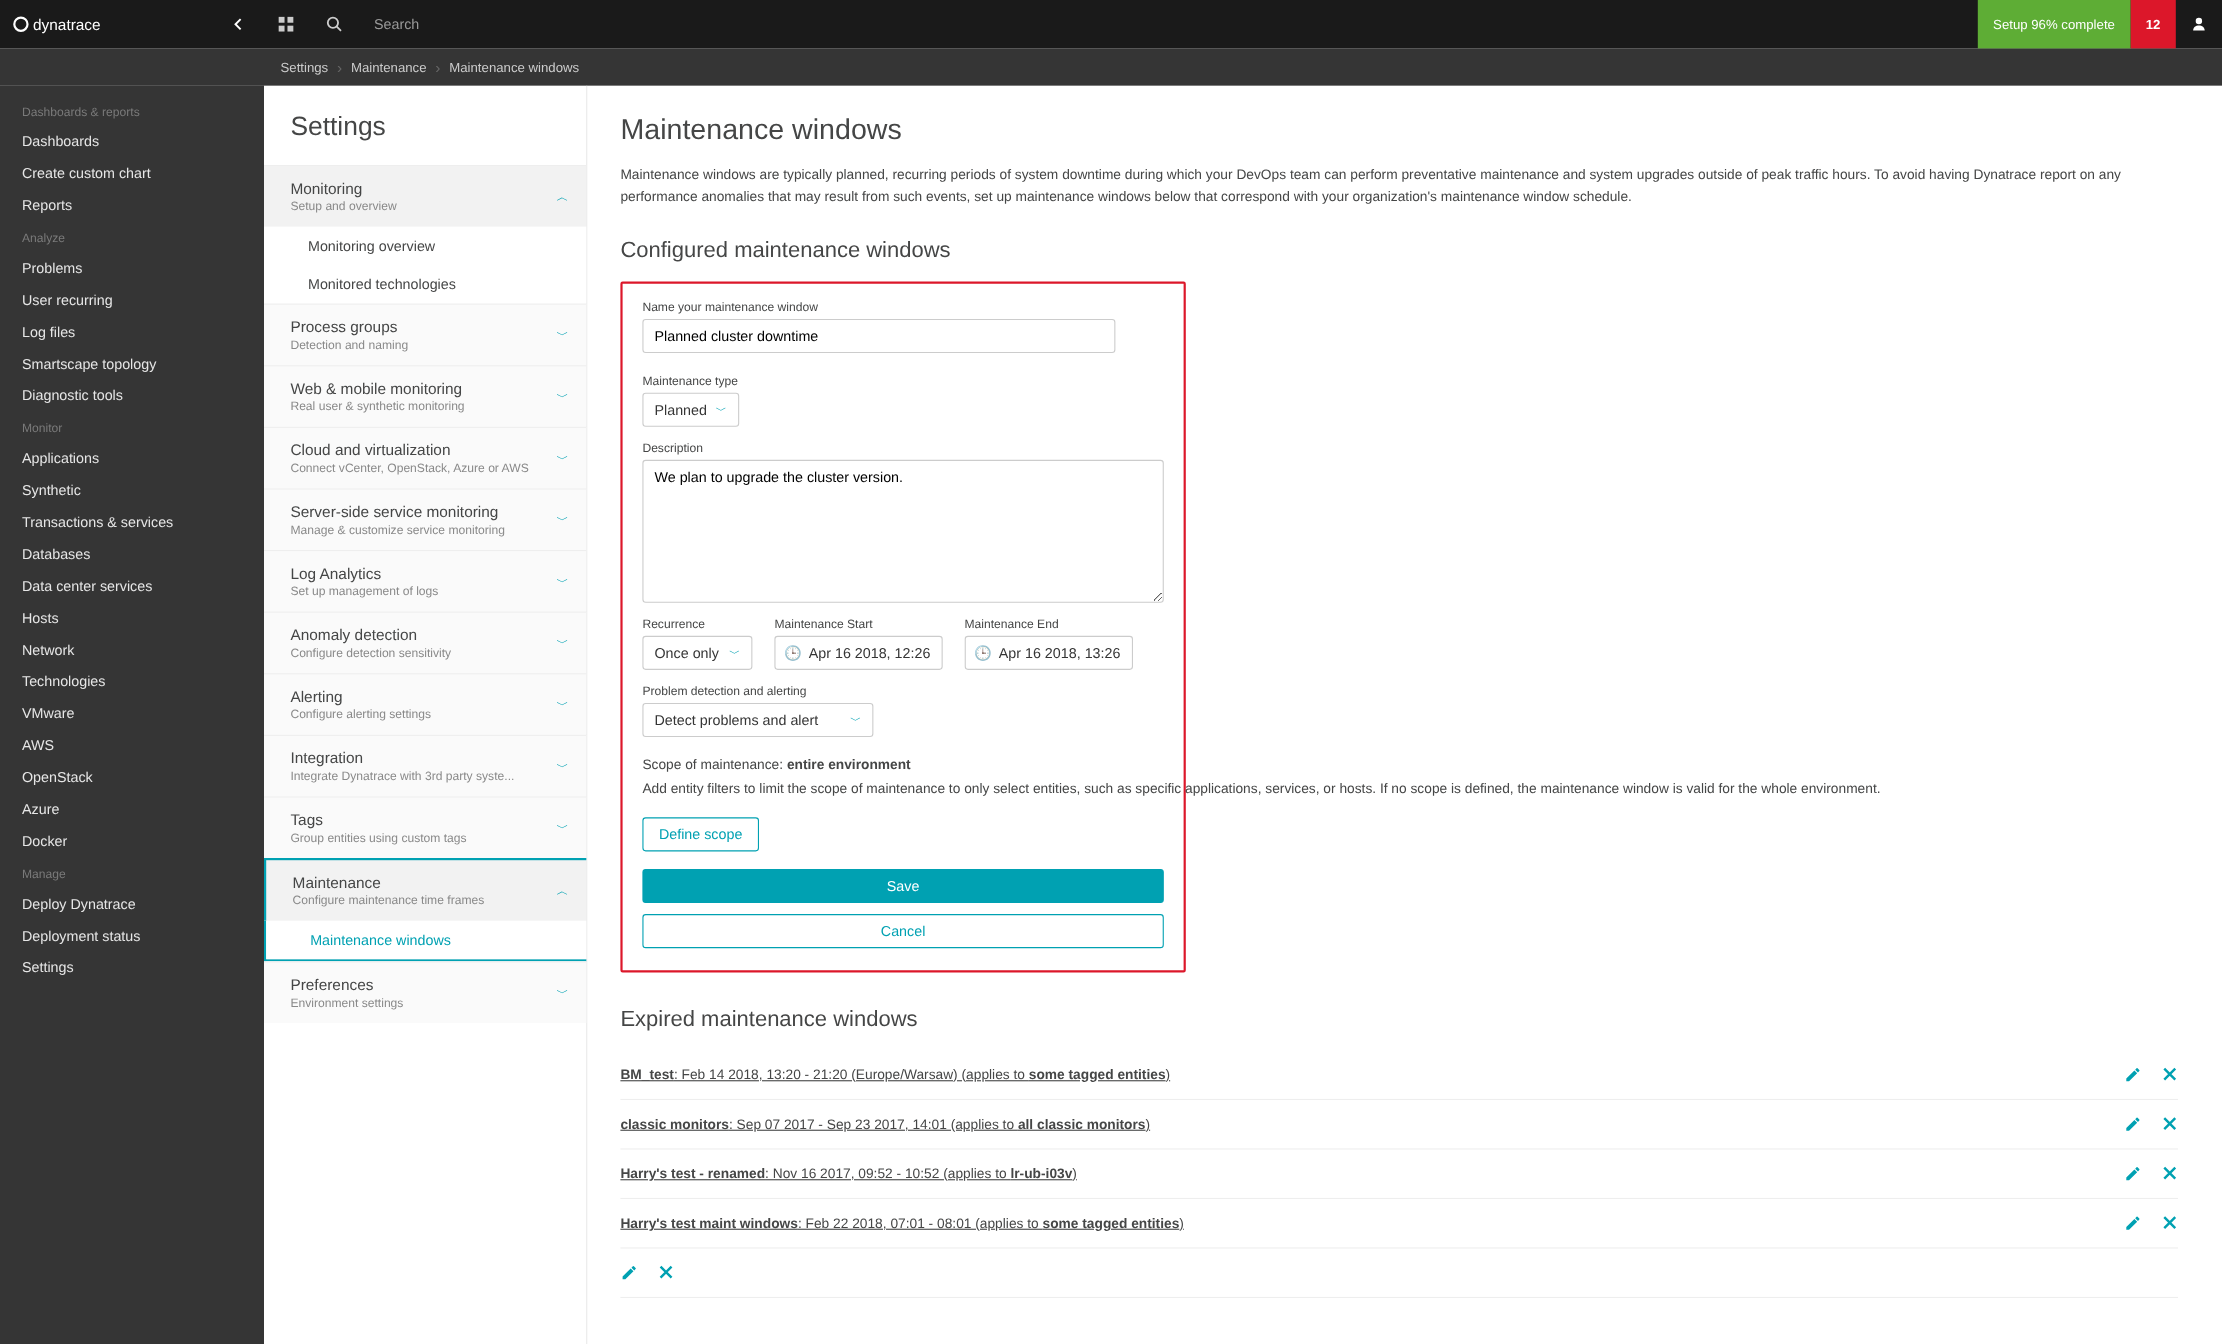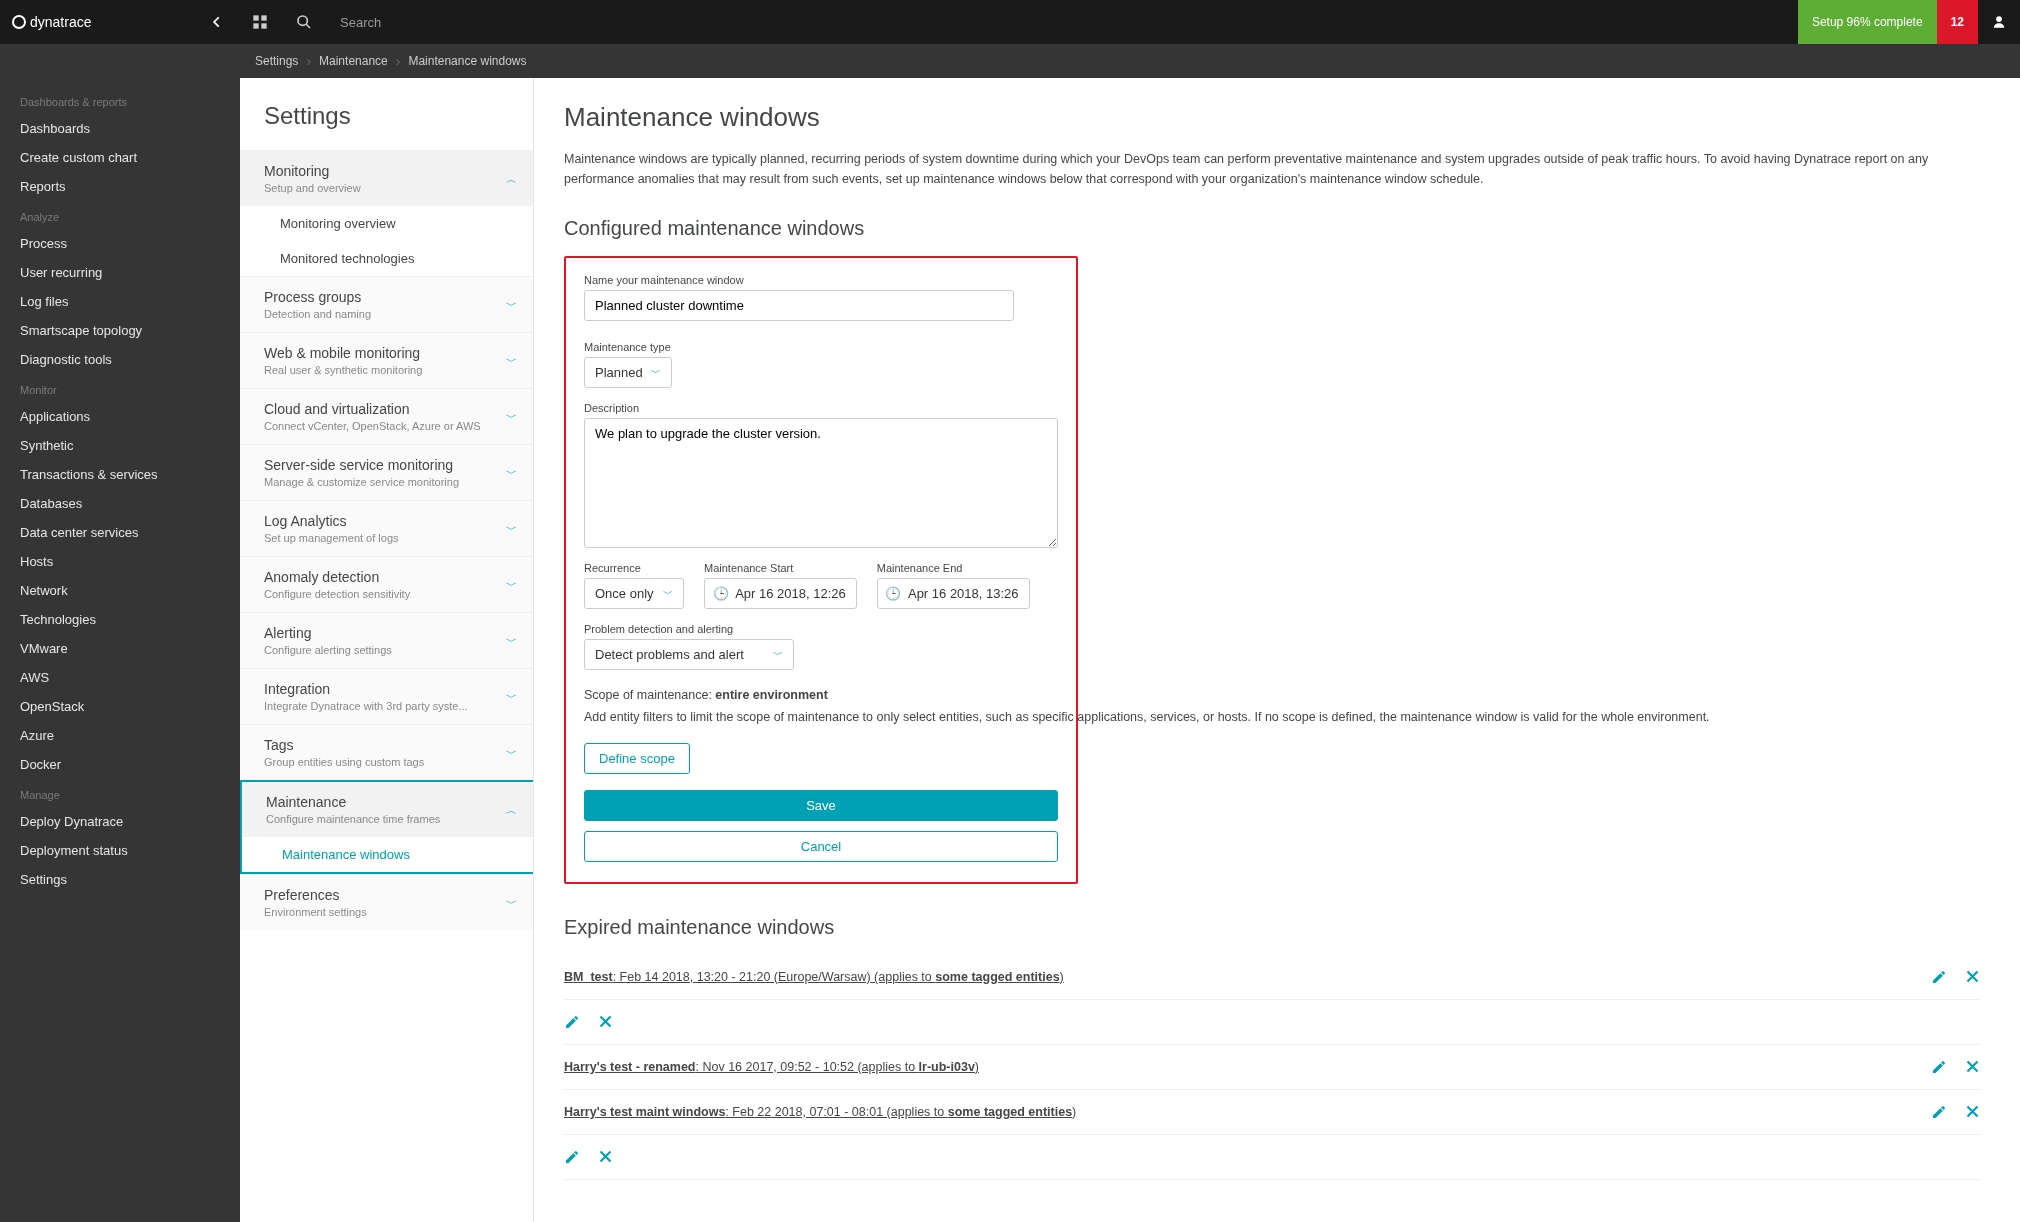--- a/index.html
+++ b/index.html
@@ -2,21 +2,21 @@
 <html><head>
 <meta charset="utf-8">
 <style>
 * { box-sizing: border-box; margin: 0; padding: 0; }
 body { font-family: -apple-system, BlinkMacSystemFont, "Segoe UI", Arial, sans-serif; font-size: 13px; color: #353535; background: #f2f2f2; }
 .topbar { background: #1a1a1a; height: 44px; display: flex; align-items: center; position: relative; }
 .logo { color: #fff; font-size: 14px; padding-left: 12px; display: flex; align-items: center; gap: 4px; }
 .logo-icon { width: 14px; height: 14px; border: 2px solid #fff; border-radius: 50%; display: inline-block; }
 .back-btn { color: #fff; margin-left: auto; margin-right: 8px; padding: 8px; cursor: pointer; }
 .topbar-left { width: 240px; display: flex; align-items: center; }
-.topbar-tools { display: flex; align-items: center; gap: 28px; padding-left: 12px; flex: 1; }
+.topbar-tools { display: flex; align-items: flex-start; gap: 28px; padding-left: 12px; flex: 1; }
 .topbar-tools .icon-btn { color: #ccc; cursor: pointer; font-size: 16px; }
 .search-box { color: #999; font-size: 13px; }
 .topbar-right { display: flex; align-items: center; height: 100%; }
 .setup-badge { background: #5ead35; color: #fff; height: 100%; display: flex; align-items: center; padding: 0 14px; font-size: 12px; }
 .notif-badge { background: #dc172a; color: #fff; height: 100%; display: flex; align-items: center; padding: 0 14px; font-size: 12px; font-weight: bold; }
 .user-btn { color: #fff; padding: 0 14px; height: 100%; display: flex; align-items: center; cursor: pointer; }
 
 .breadcrumb-bar { background: #353535; height: 34px; display: flex; align-items: center; padding-left: 255px; color: #ccc; font-size: 12px; gap: 4px; }
 .breadcrumb-bar .crumb { cursor: pointer; }
 .breadcrumb-bar .sep { color: #666; font-size: 14px; margin: 0 4px; }
@@ -123,21 +123,21 @@
 
 <div class="layout">
 
   <div class="leftnav">
     <div class="section-label">Dashboards &amp; reports</div>
     <div class="nav-item">Dashboards</div>
     <div class="nav-item">Create custom chart</div>
     <div class="nav-item">Reports</div>
 
     <div class="section-label">Analyze</div>
-    <div class="nav-item">Process</div>
+    <div class="nav-item">Problems</div>
     <div class="nav-item">User recurring</div>
     <div class="nav-item">Log files</div>
     <div class="nav-item">Smartscape topology</div>
     <div class="nav-item">Diagnostic tools</div>
 
     <div class="section-label">Monitor</div>
     <div class="nav-item">Applications</div>
     <div class="nav-item">Synthetic</div>
     <div class="nav-item">Transactions &amp; services</div>
     <div class="nav-item">Databases</div>
@@ -303,20 +303,21 @@
               </svg>
             </span>
             <span class="act">
               <svg width="15" height="15" viewBox="0 0 24 24" fill="none" stroke="#00a1b2" stroke-width="3.5">
                 <path d="M4 4l16 16M20 4L4 20"></path>
               </svg>
             </span>
           </div>
         </div>
         <div class="expired-row">
+          <div class="text"><span class="bold">classic monitors</span>: Sep 07 2017 - Sep 23 2017, 14:01 (applies to <span class="bold">all classic monitors</span>)</div>
           <div class="actions">
             <span class="act">
               <svg width="16" height="16" viewBox="0 0 24 24" fill="#00a1b2">
                 <path d="M3 17.25V21h3.75L17.81 9.94l-3.75-3.75L3 17.25zM20.71 7.04a1 1 0 0 0 0-1.41l-2.34-2.34a1 1 0 0 0-1.41 0l-1.83 1.83 3.75 3.75 1.83-1.83z"></path>
               </svg>
             </span>
             <span class="act">
               <svg width="15" height="15" viewBox="0 0 24 24" fill="none" stroke="#00a1b2" stroke-width="3.5">
                 <path d="M4 4l16 16M20 4L4 20"></path>
               </svg>

